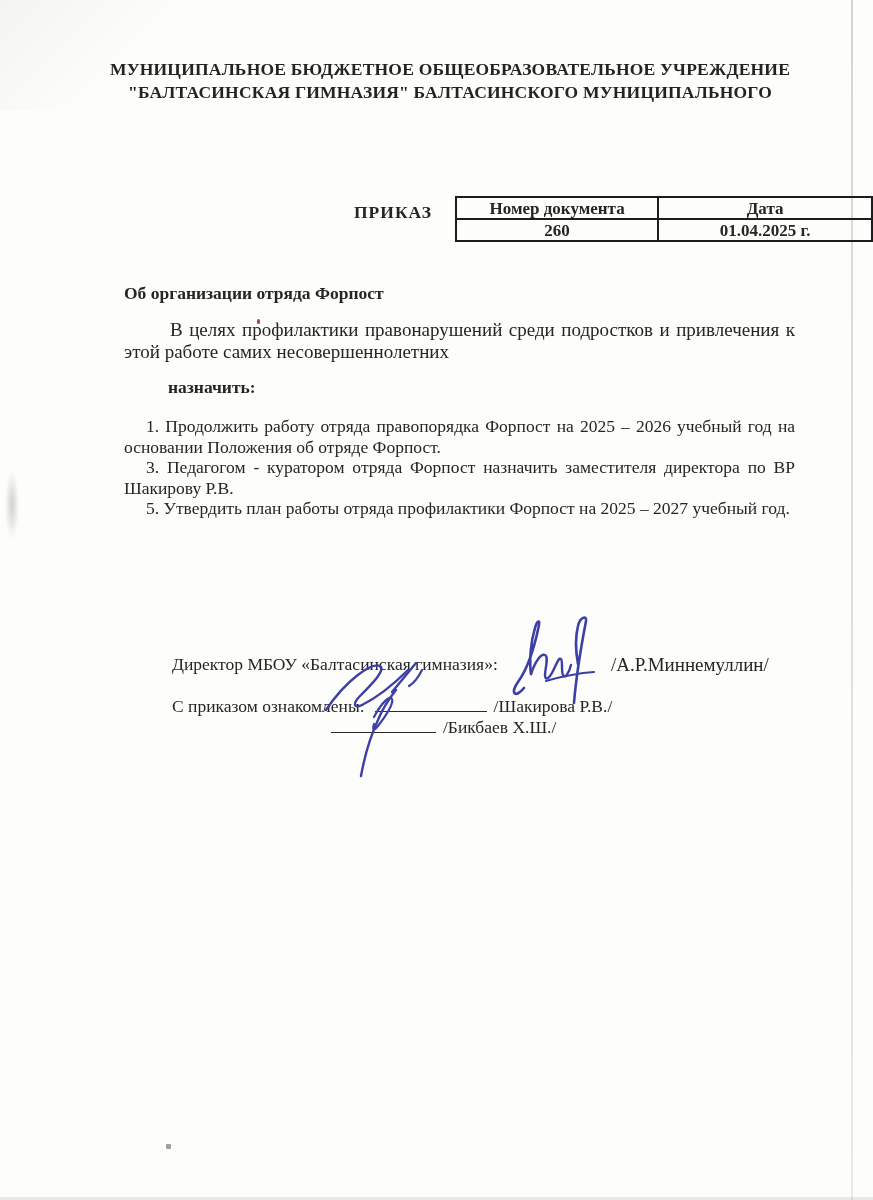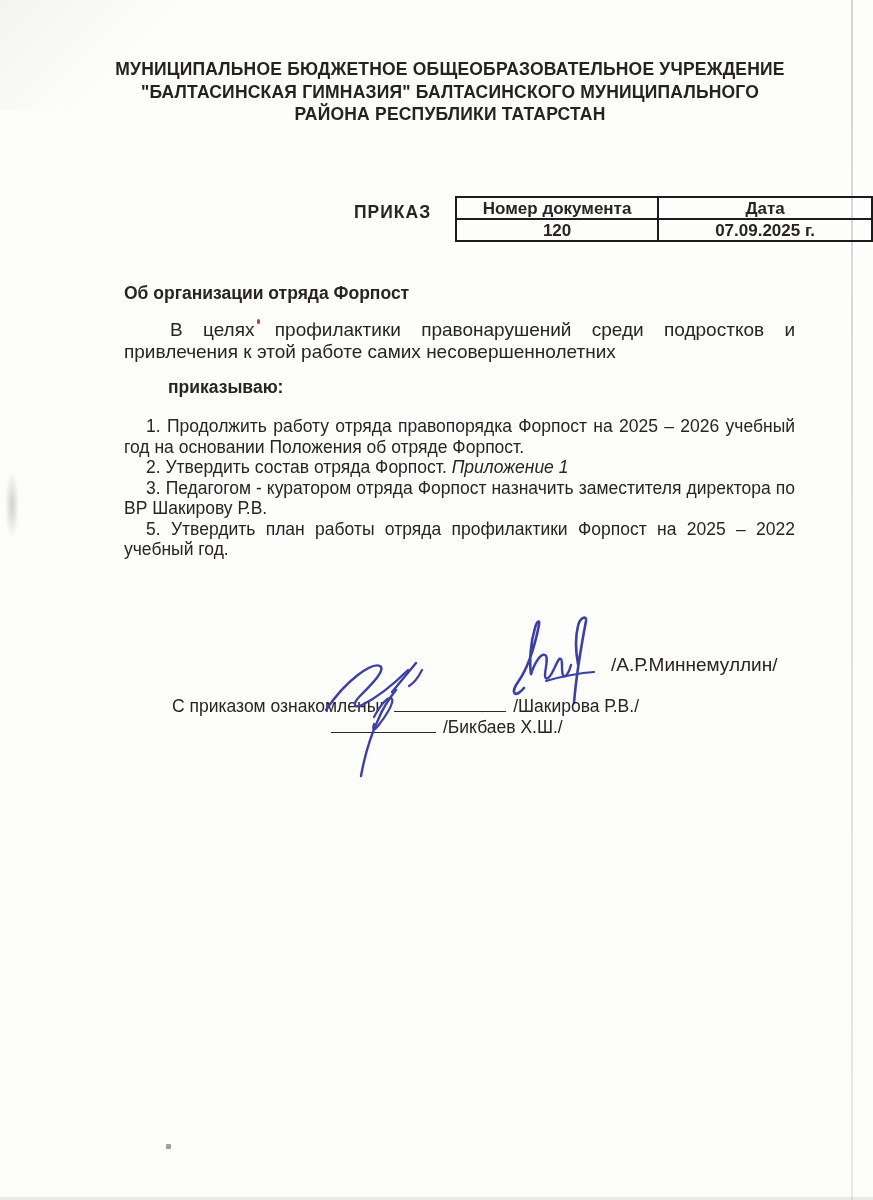--- a/index.html
+++ b/index.html
@@ -2,21 +2,21 @@
 <html><head>
 <meta charset="utf-8">
 <style>
   html,body{margin:0;padding:0;background:#e9e9e9;}
   .page{
     position:relative;
     width:873px;height:1200px;
     margin:0 auto;
     background:#fdfdfc;
     overflow:hidden;
-    font-family:Liberation Sans, sans-serif;
+    font-family:Liberation Serif, serif;
     color:#262524;
   }
   
   .scan-line-right{position:absolute;left:851px;top:0;width:2px;height:1200px;
     background:linear-gradient(to bottom,rgba(110,110,110,.28),rgba(140,140,140,.18));}
   .scan-fold-topleft{position:absolute;left:0;top:0;width:220px;height:110px;
     background:linear-gradient(135deg,rgba(120,120,120,.07),rgba(255,255,255,0) 60%);}
   .scan-smudge-left{position:absolute;left:5px;top:470px;width:14px;height:70px;
     background:radial-gradient(ellipse at center,rgba(100,100,100,.30),rgba(100,100,100,0) 70%);
     filter:blur(1px);}
@@ -74,63 +74,58 @@
   <div class="scan-fold-topleft"></div>
   <div class="scan-line-right"></div>
   <div class="scan-smudge-left"></div>
   <div class="scan-speck-bottom"></div>
   <div class="scan-speck-red"></div>
   <div class="scan-edge-bottom"></div>
 
   <div class="org-header">
     <div>МУНИЦИПАЛЬНОЕ БЮДЖЕТНОЕ ОБЩЕОБРАЗОВАТЕЛЬНОЕ УЧРЕЖДЕНИЕ</div>
     <div>"БАЛТАСИНСКАЯ ГИМНАЗИЯ" БАЛТАСИНСКОГО МУНИЦИПАЛЬНОГО</div>
-    <div>РАЙОНА РЕСПУБЛИКИ ТАТАРСТАН</div>
   </div>
 
   <div class="doc-type">ПРИКАЗ</div>
   <table class="doc-table">
     <tbody>
       <tr>
         <td class="c1">Номер документа</td>
         <td class="c2">Дата</td>
       </tr>
       <tr>
-        <td class="c1">120</td>
-        <td class="c2">07.09.2025 г.</td>
+        <td class="c1">260</td>
+        <td class="c2">01.04.2025 г.</td>
       </tr>
     </tbody>
   </table>
 
   <div class="subject">Об организации отряда Форпост</div>
 
   <div class="preamble">В целях профилактики правонарушений среди подростков и привлечения к этой работе самих несовершеннолетних</div>
 
-  <div class="decree-word">приказываю:</div>
+  <div class="decree-word">назначить:</div>
 
   <div class="items">
     <div class="li">
       <span>1.</span>
       <span>Продолжить работу отряда правопорядка Форпост на 2025 – 2026 учебный год на основании Положения об отряде Форпост.</span>
     </div>
     <div class="li">
-      <span>2.</span>
-      <span>Утвердить состав отряда Форпост.</span>
-      <span class="it">Приложение 1</span>
-    </div>
-    <div class="li">
       <span>3.</span>
       <span>Педагогом - куратором отряда Форпост назначить заместителя директора по ВР Шакирову Р.В.</span>
     </div>
     <div class="li">
       <span>5.</span>
-      <span>Утвердить план работы отряда профилактики Форпост на 2025 – 2022 учебный год.</span>
+      <span>Утвердить план работы отряда профилактики Форпост на 2025 – 2027 учебный год.</span>
     </div>
   </div>
 
+  <div class="sig-director">Директор МБОУ «Балтасинская гимназия»:</div>
   <div class="sig-director-name">/А.Р.Миннемуллин/</div>
 
   <svg class="sig-svg svg-director" width="88" height="94" viewBox="0 0 88 94">
     <path d="M16,76 C7,87 2,81 10,70 C20,56 27,33 31,13 C32,7 29,9 27,16 C23,29 21,48 23,62" stroke-width="2.6"></path>
     <path d="M23,62 C27,50 33,41 37,43 C41,45 37,57 37,63 C37,69 41,67 45,59 C49,51 51,45 53,47 C55,49 53,59 55,63 C57,67 61,61 63,53" stroke-width="2.4"></path>
     <path d="M66,91 C68,66 74,30 78,9 C79,3 72,5 70,14 C67,26 68,41 70,52" stroke-width="2.6"></path>
     <path d="M38,69 C52,65 70,61 86,60" stroke-width="2.2"></path>
   </svg>
 
   <div class="sig-ack-row1">

